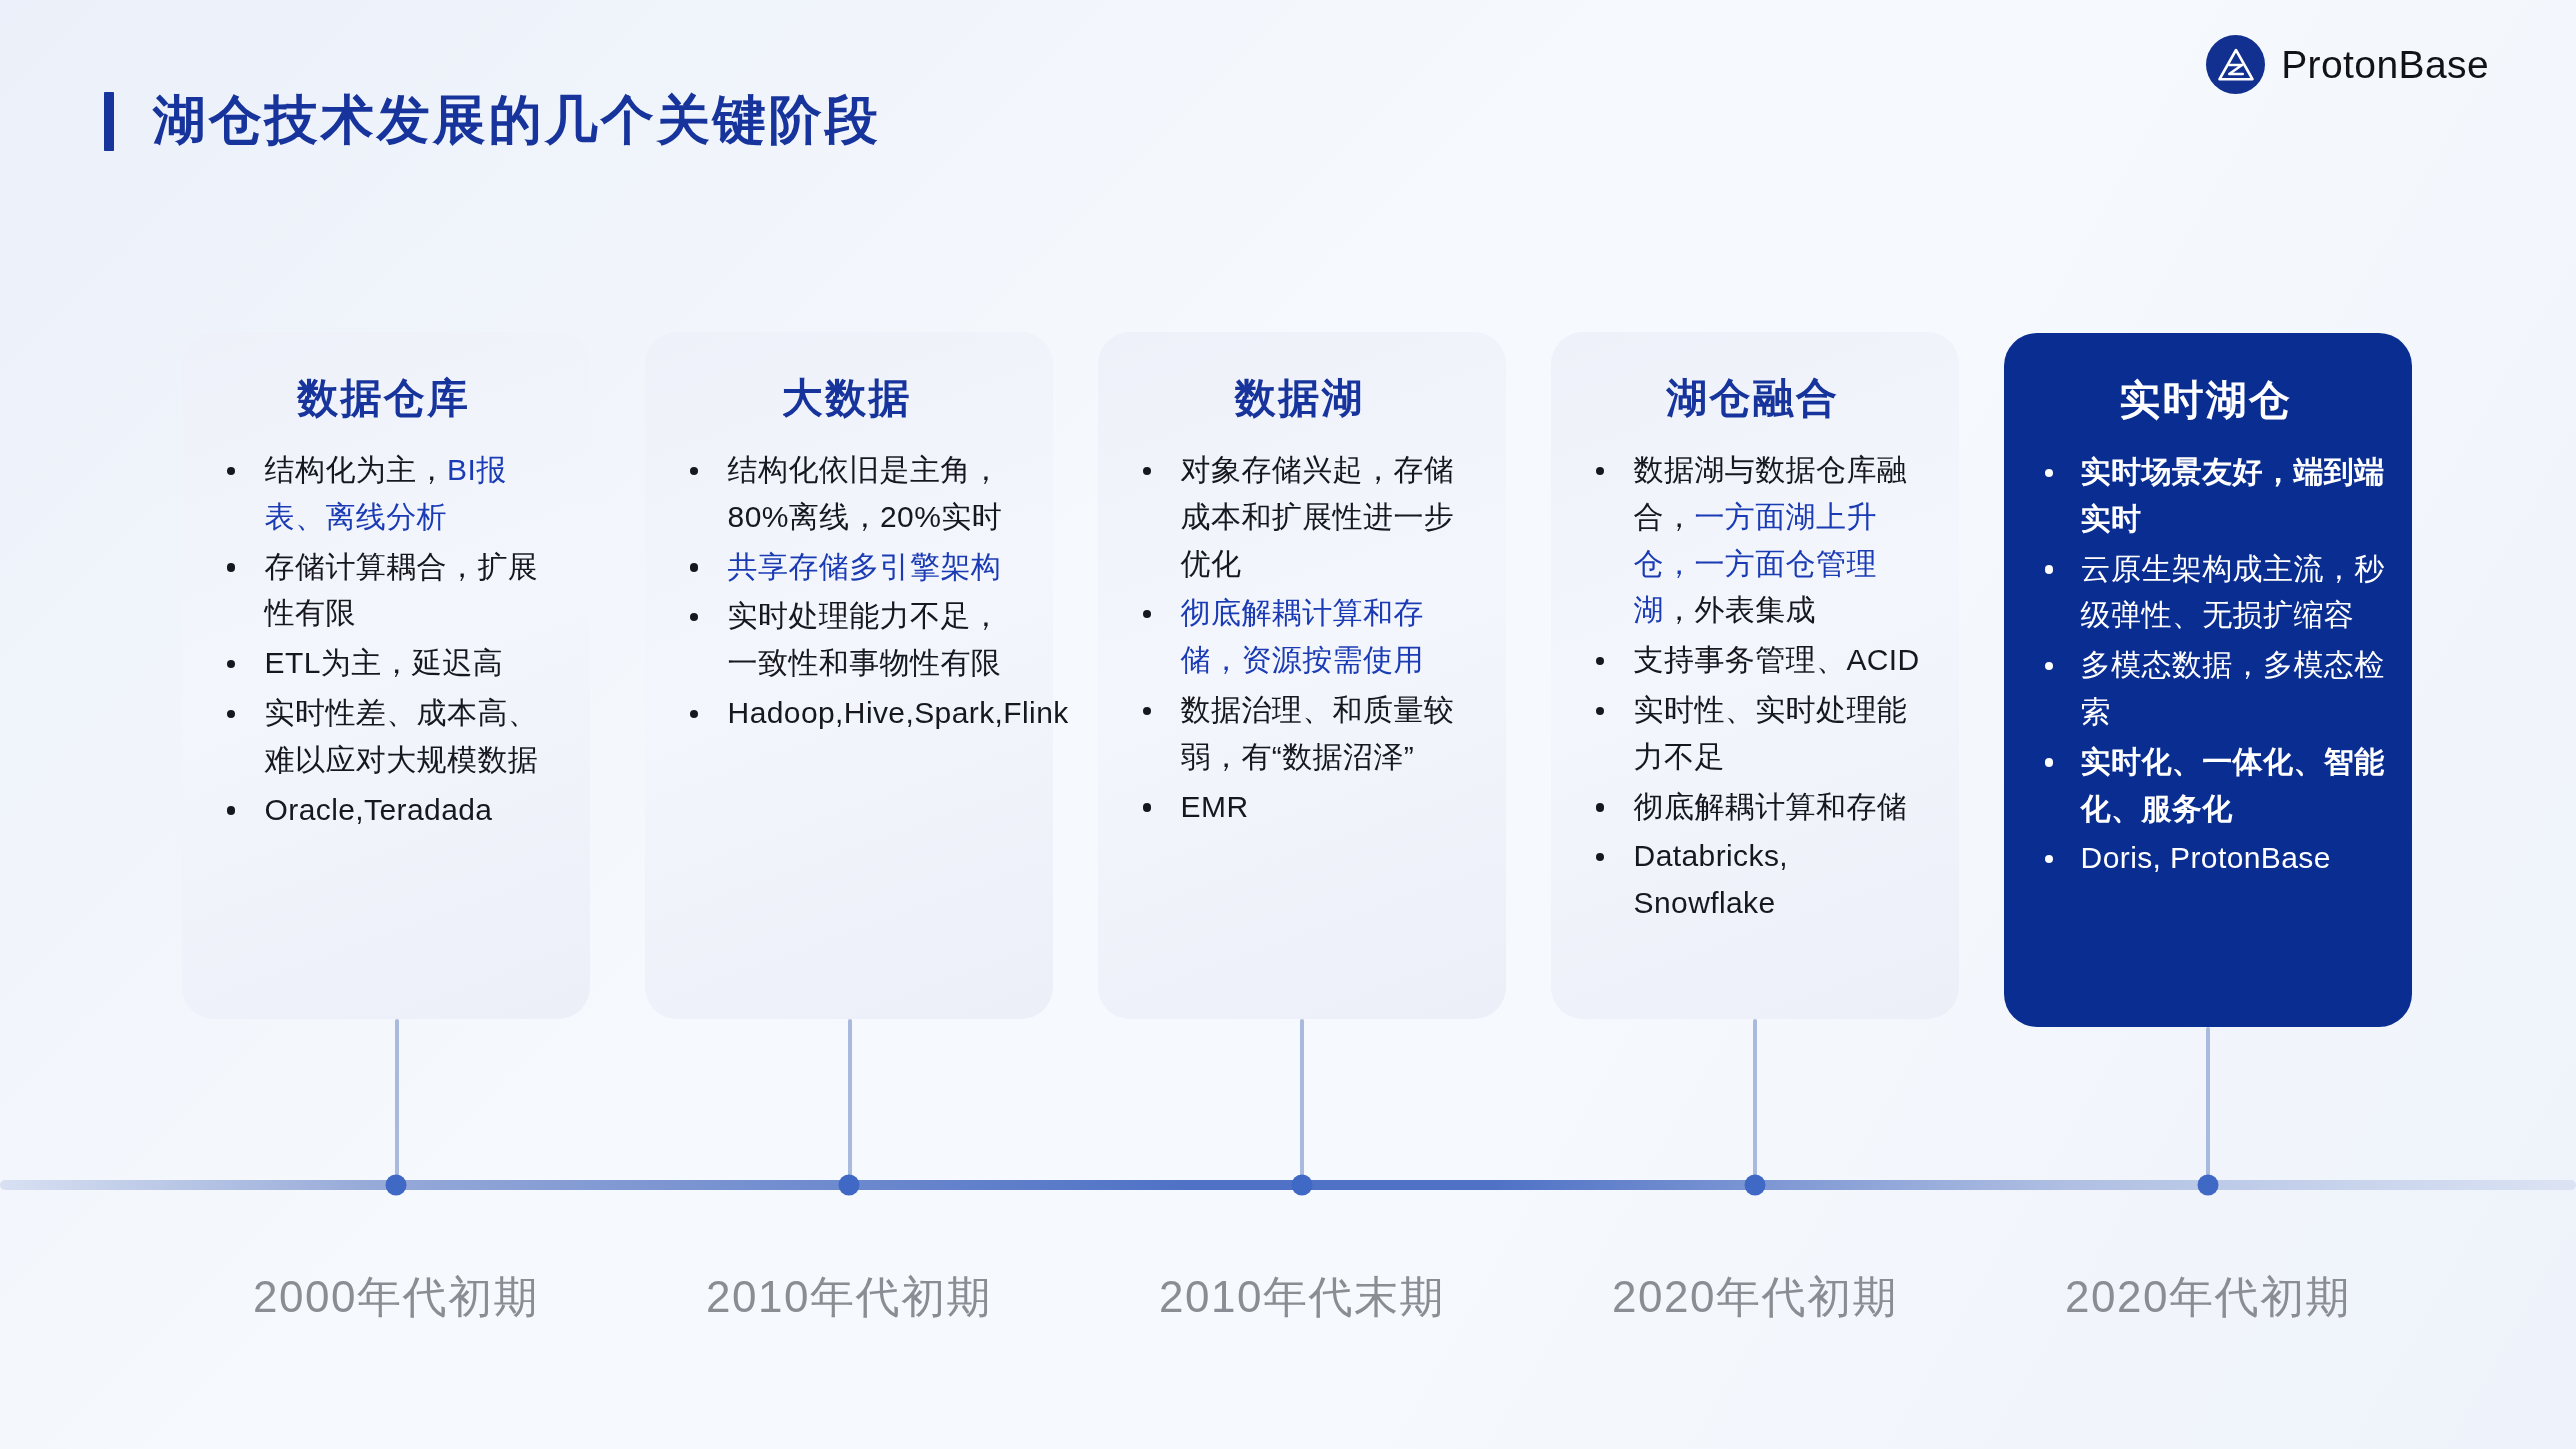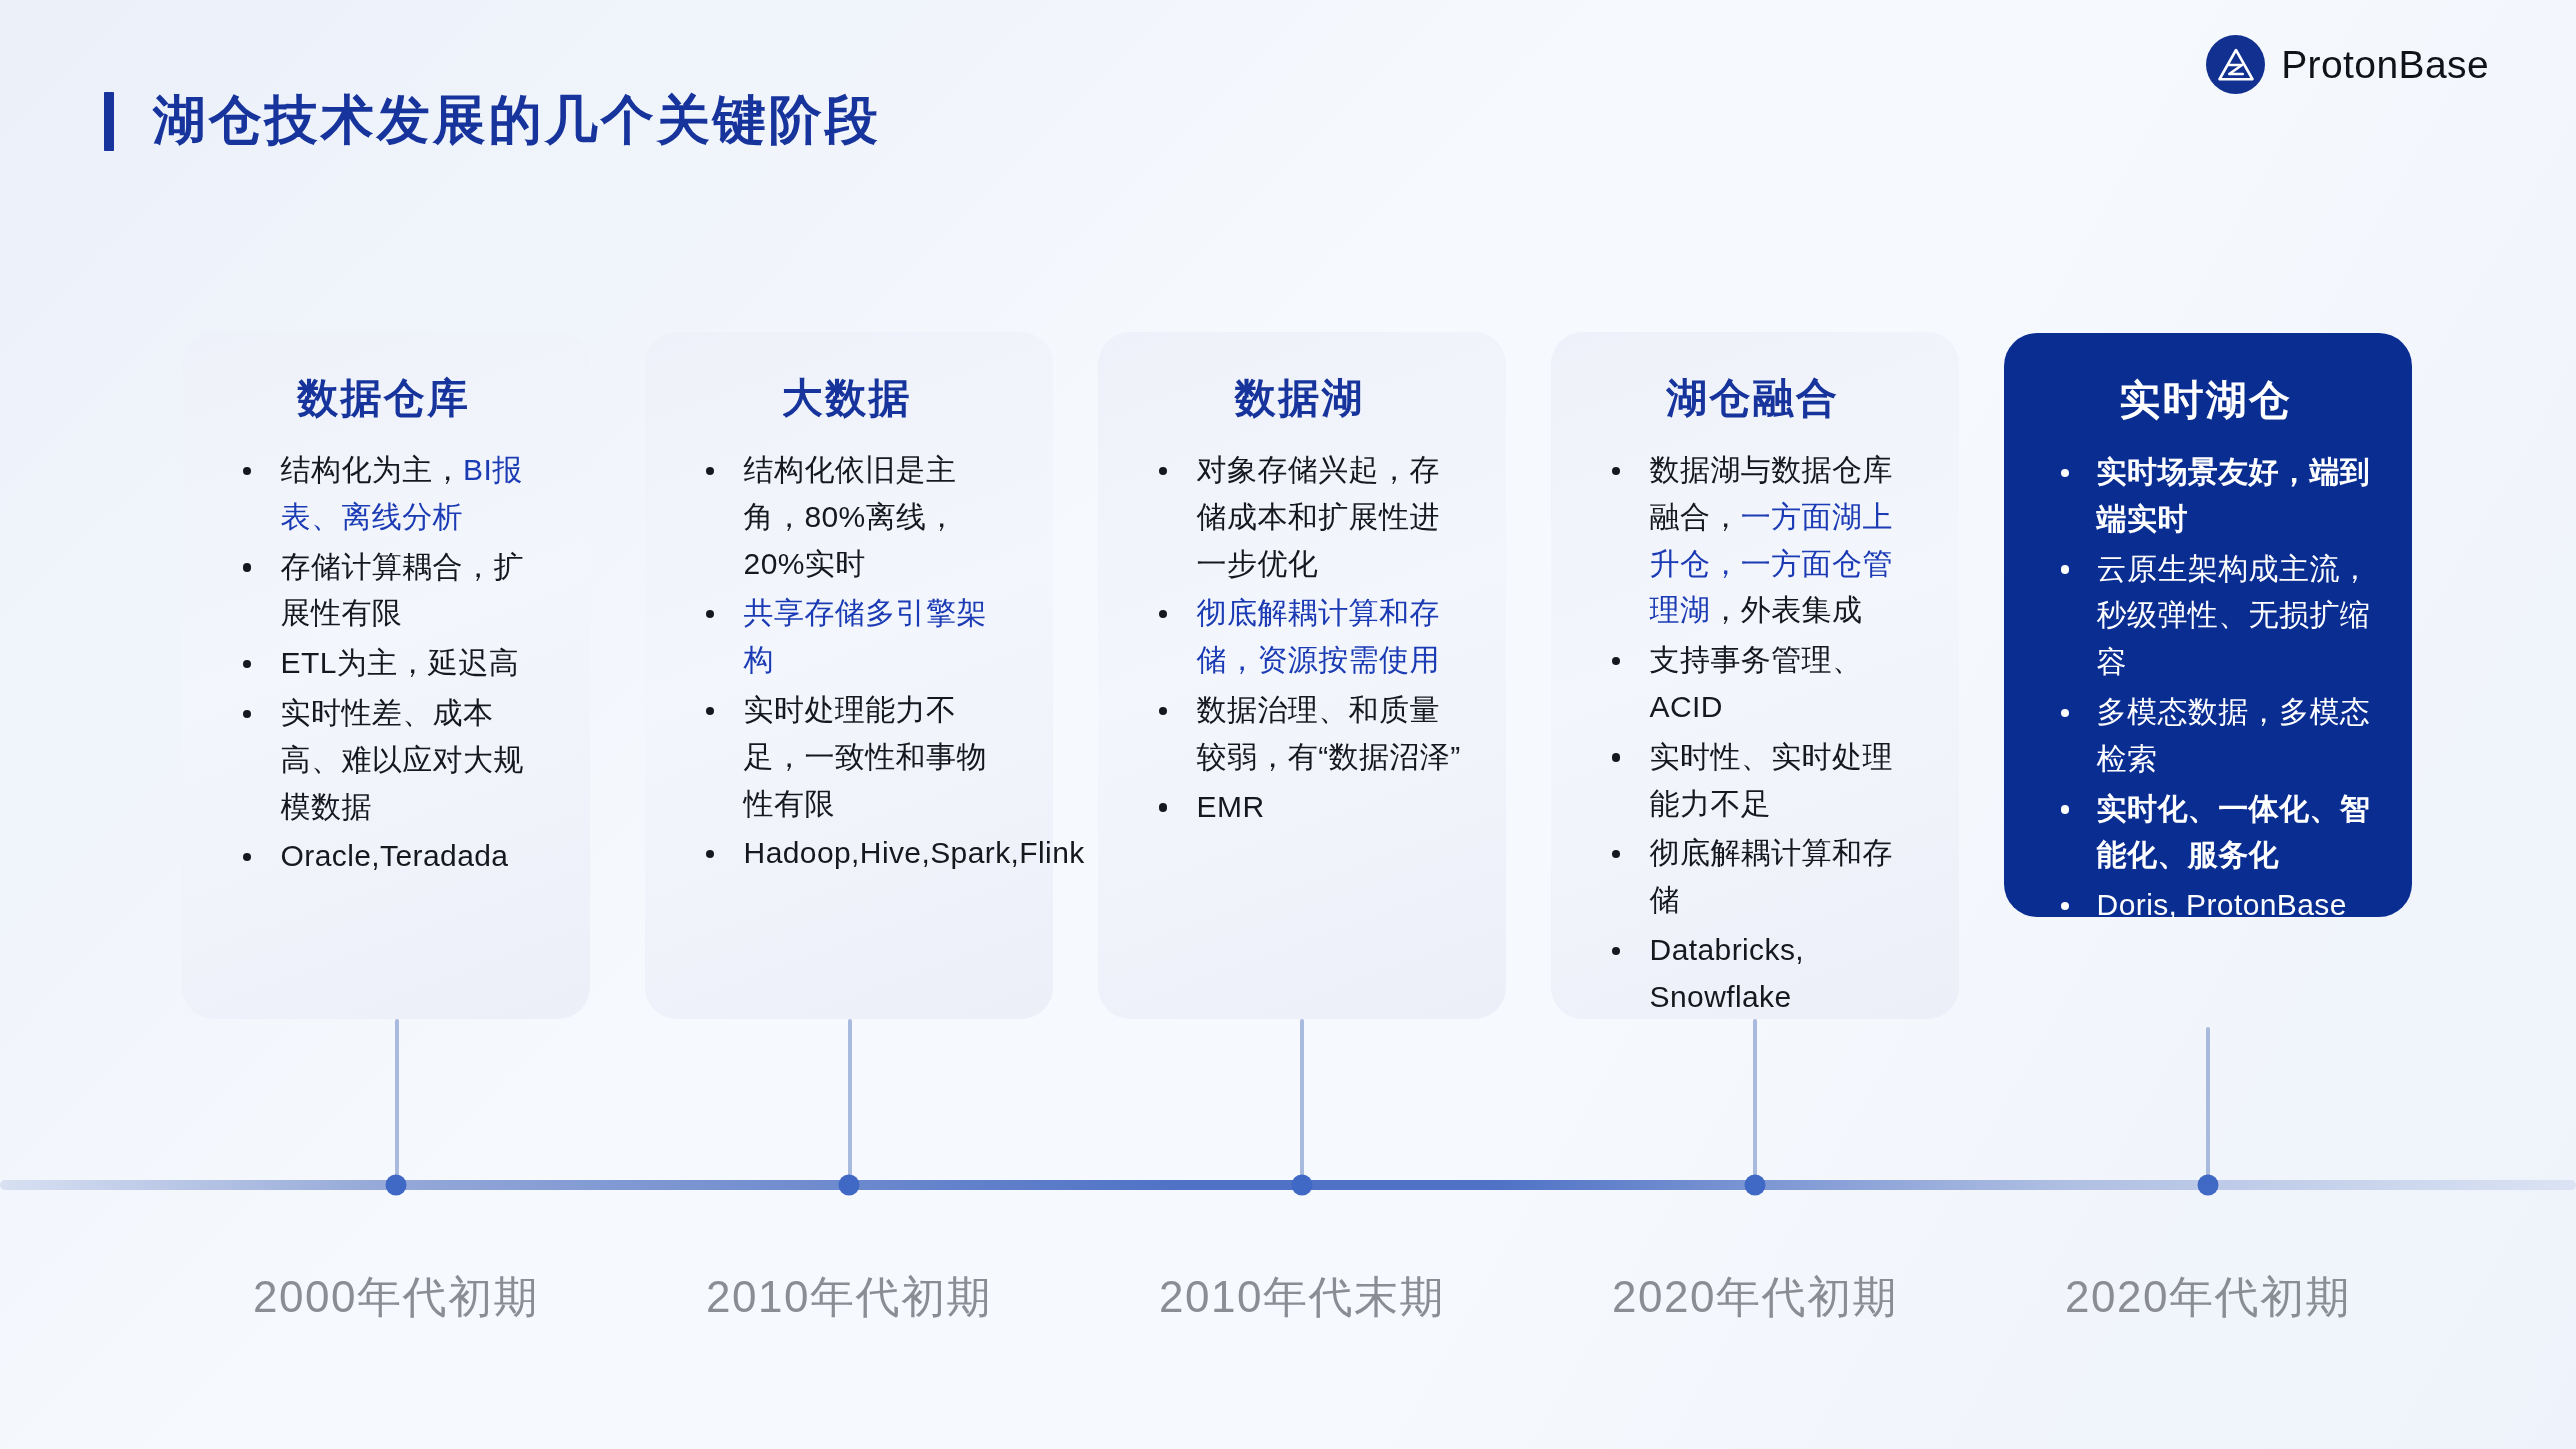--- a/index.html
+++ b/index.html
@@ -32,28 +32,28 @@
   .card{
     position:absolute;top:332px;width:408px;height:687px;
     border-radius:32px;
     background:linear-gradient(160deg,#eef1f9 0%,#f3f6fc 45%,#eceff8 100%);
     box-sizing:border-box;padding:44px 24px 0 19.6px;
   }
   .card.c0{left:182px;}
   .card.c1{left:645px;}
   .card.c2{left:1098px;}
   .card.c3{left:1551px;}
-  .card.c4{left:2004px;top:333px;height:584px;
+  .card.c4{left:2004px;top:333px;height:694px;
            background:#0a2d92;border-radius:33px;padding-top:45px;}
 
   .card-title{text-align:center;font-size:41px;font-weight:700;color:#17349c;
               letter-spacing:2.3px;margin:0 0 26px 0;line-height:1.1;}
   .card.c4 .card-title{color:#ffffff;}
 
-  .bullets{list-style:none;margin:16px;padding:0;}
+  .bullets{list-style:none;margin:0;padding:0;}
   .bullets li{
     position:relative;padding-left:63px;margin-bottom:3px;
     font-size:30px;line-height:1.56;color:#16181d;letter-spacing:0.4px;
   }
   .bullets li::before{
     content:"";position:absolute;left:25px;top:19.6px;
     width:8.3px;height:8.3px;border-radius:50%;background:#16181d;
   }
   .card.c4 .bullets li{color:#ffffff;padding-left:57px;}
   .card.c4 .bullets li::before{background:#ffffff;left:21px;}

